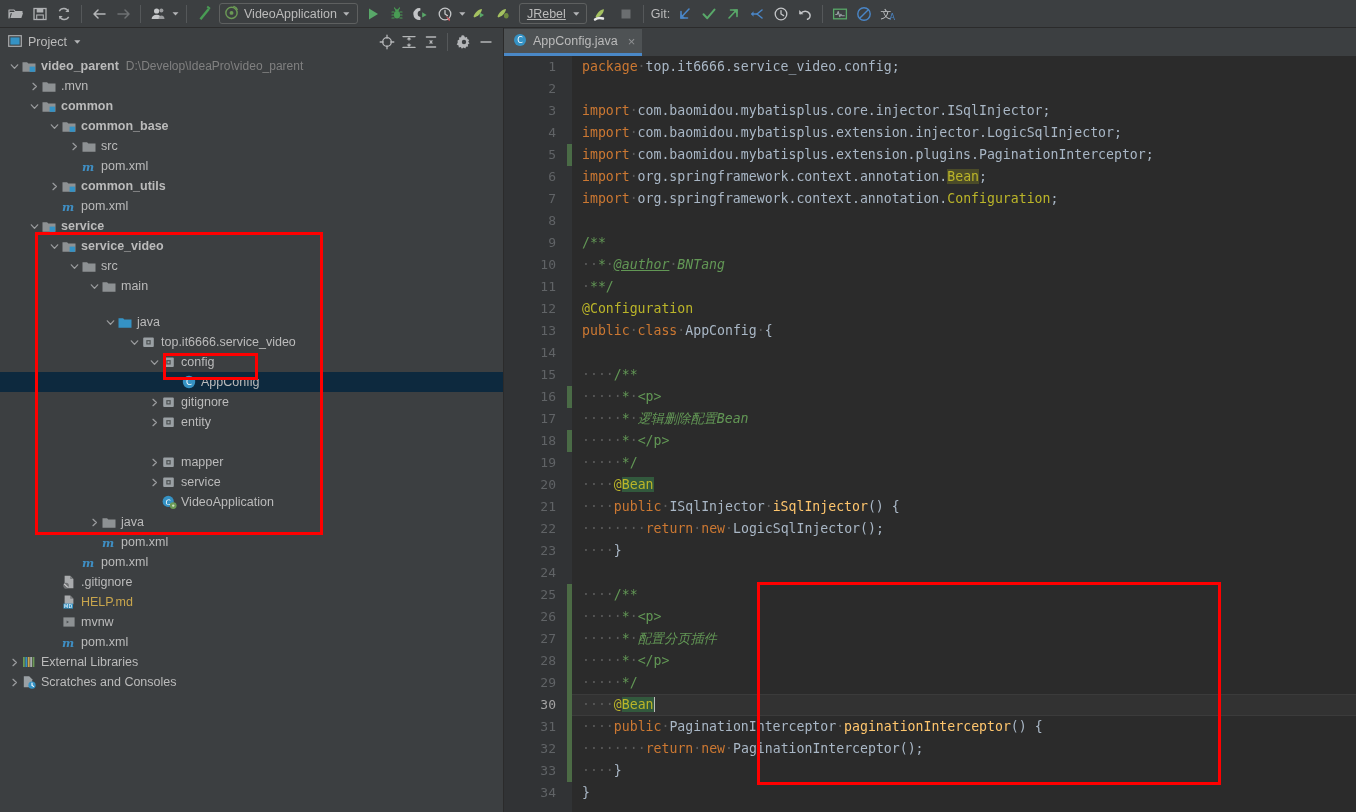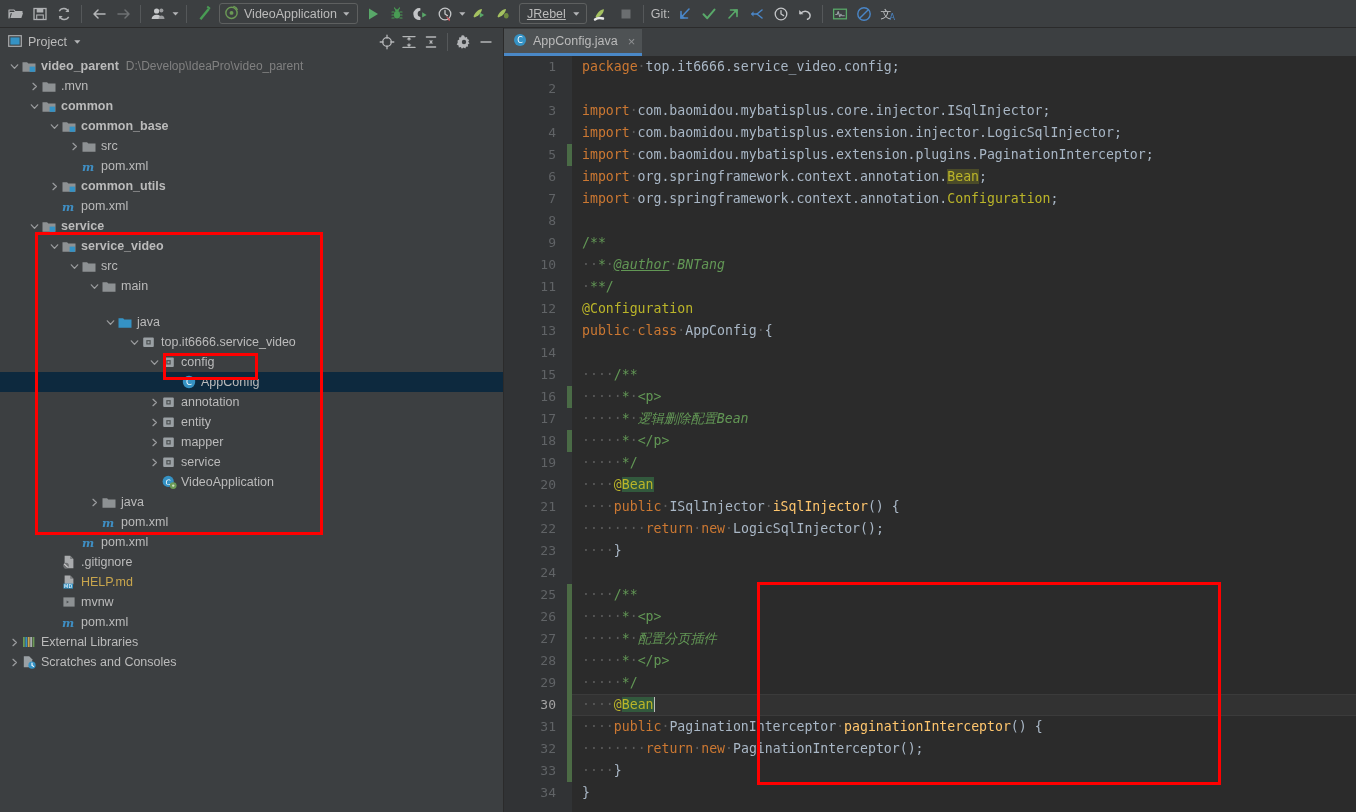--- a/index.html
+++ b/index.html
@@ -657,38 +657,38 @@
               <path d="M3 1.3L6.4 4.5 3 7.7" fill="none" stroke="#9a9c9e" stroke-width="1.25" stroke-linecap="round" stroke-linejoin="round"></path>
             </svg>
           </span>
           <span class="ic">
             <svg width="16" height="16" viewBox="0 0 16 16">
               <rect x="2.2" y="3.6" width="10.6" height="9.4" rx="1" fill="#9aa0a4"></rect>
               <rect x="5.3" y="6.1" width="4.4" height="4.4" fill="#4c5052"></rect>
               <rect x="6.5" y="7.3" width="2" height="2" fill="#9aa0a4"></rect>
             </svg>
           </span>
-          <span class="lbl">annotation</span>
+          <span class="lbl">gitignore</span>
         </div>
         <div class="row" style="padding-left: 148px;">
           <span class="arrow">
             <svg width="9" height="9" viewBox="0 0 9 9">
               <path d="M3 1.3L6.4 4.5 3 7.7" fill="none" stroke="#9a9c9e" stroke-width="1.25" stroke-linecap="round" stroke-linejoin="round"></path>
             </svg>
           </span>
           <span class="ic">
             <svg width="16" height="16" viewBox="0 0 16 16">
               <rect x="2.2" y="3.6" width="10.6" height="9.4" rx="1" fill="#9aa0a4"></rect>
               <rect x="5.3" y="6.1" width="4.4" height="4.4" fill="#4c5052"></rect>
               <rect x="6.5" y="7.3" width="2" height="2" fill="#9aa0a4"></rect>
             </svg>
           </span>
           <span class="lbl">entity</span>
         </div>
-        <div class="row" style="padding-left: 148px;">
+        <div class="row" style="padding-left: 148px; margin-top: 20px;">
           <span class="arrow">
             <svg width="9" height="9" viewBox="0 0 9 9">
               <path d="M3 1.3L6.4 4.5 3 7.7" fill="none" stroke="#9a9c9e" stroke-width="1.25" stroke-linecap="round" stroke-linejoin="round"></path>
             </svg>
           </span>
           <span class="ic">
             <svg width="16" height="16" viewBox="0 0 16 16">
               <rect x="2.2" y="3.6" width="10.6" height="9.4" rx="1" fill="#9aa0a4"></rect>
               <rect x="5.3" y="6.1" width="4.4" height="4.4" fill="#4c5052"></rect>
               <rect x="6.5" y="7.3" width="2" height="2" fill="#9aa0a4"></rect>

